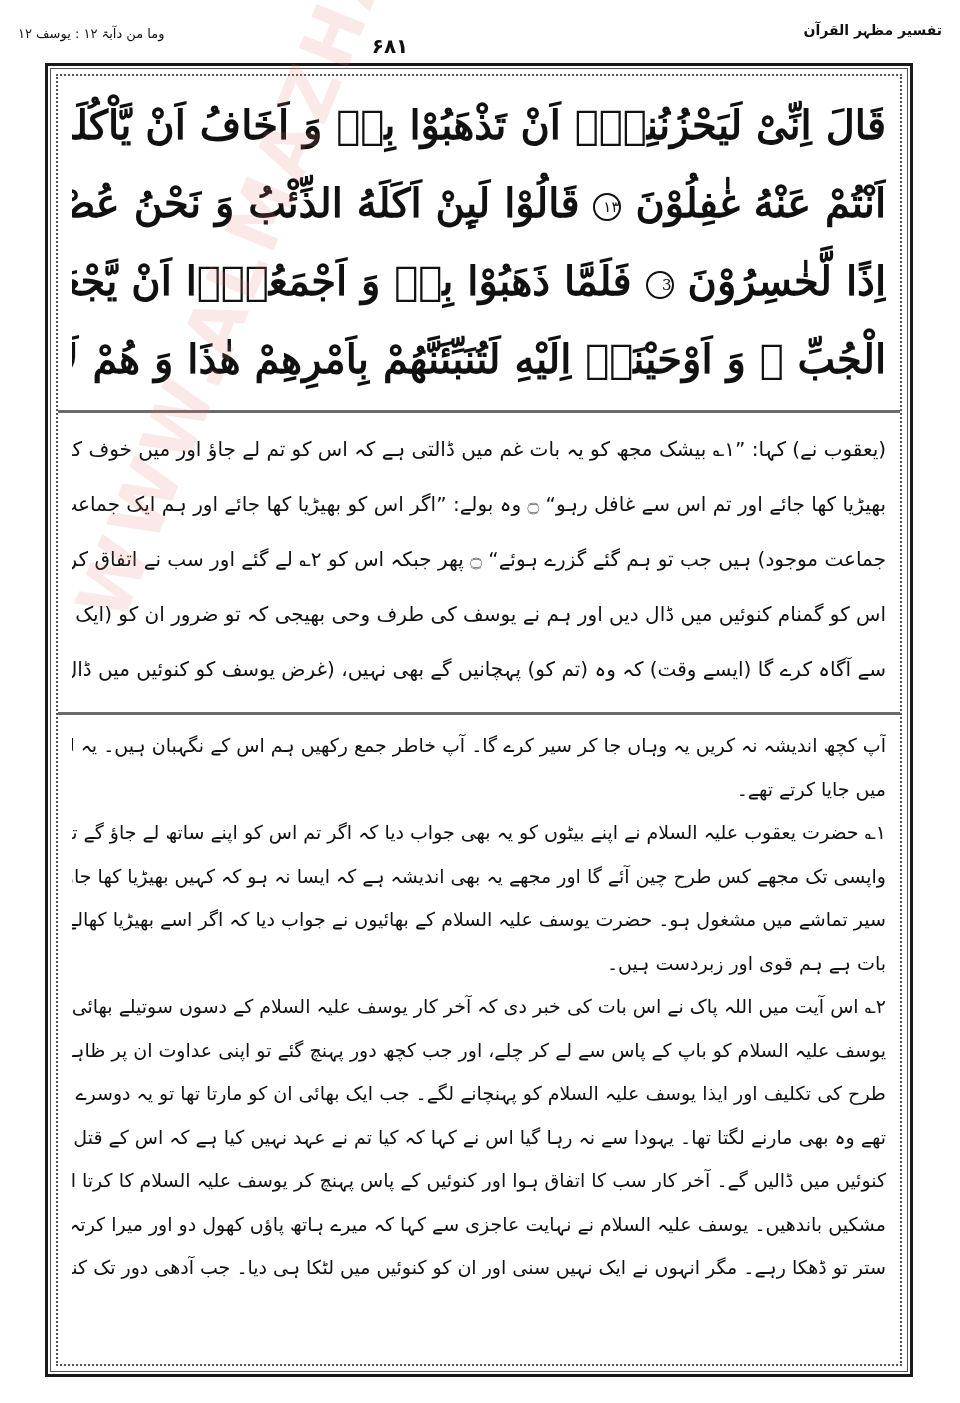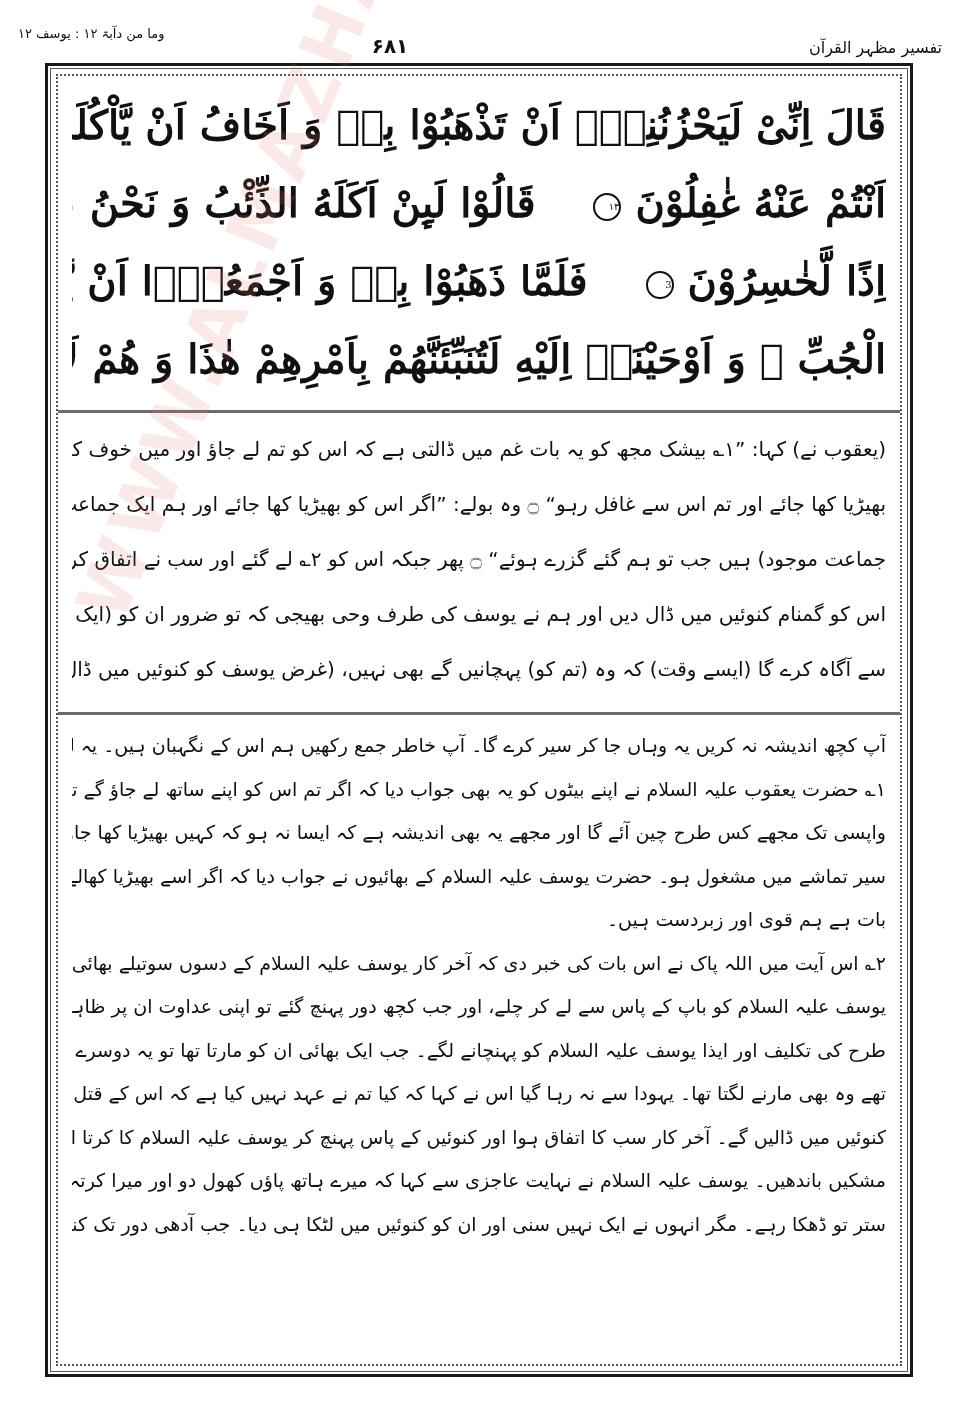--- a/index.html
+++ b/index.html
@@ -18,23 +18,23 @@
   .header {
     position: absolute;
     top: 22px;
     left: 0;
     width: 960px;
     height: 36px;
   }
   .header .hdr-right {
     position: absolute;
     right: 18px;
-    top: 16px;
-    font-size: 16px;
-    font-weight: normal;
+    top: 0;
+    font-size: 14px;
+    font-weight: bold;
     direction: rtl;
   }
   .header .hdr-center {
     position: absolute;
     left: 0;
     width: 780px;
     text-align: center;
     top: 12px;
     font-size: 20px;
     font-weight: bold;
@@ -132,26 +132,25 @@
   }
   .tf-line.short {
     text-align-last: right;
   }
   .ayah-marker {
     display: inline-block;
     width: 24px;
     height: 24px;
     border: 2px solid #111;
     border-radius: 50%;
-    font-size: 10px;
+    font-size: 15px;
     line-height: 24px;
     text-align: center;
     vertical-align: middle;
     font-weight: normal;
-    margin-left: 44px;
   }
   .watermark {
     position: absolute;
     left: 60px;
     top: 600px;
     font-family: "DejaVu Sans", sans-serif;
     font-weight: bold;
     font-size: 72px;
     color: rgba(230, 120, 110, 0.16);
     transform: rotate(-68deg);
@@ -197,20 +196,21 @@
       <div class="ur-line">بھیڑیا کھا جائے اور تم اس سے غافل رہو“ ۝ وہ بولے: ”اگر اس کو بھیڑیا کھا جائے اور ہم ایک جماعت (کی</div>
       <div class="ur-line">جماعت موجود) ہیں جب تو ہم گئے گزرے ہوئے“ ۝ پھر جبکہ اس کو ۲؎ لے گئے اور سب نے اتفاق کر لیا کہ</div>
       <div class="ur-line">اس کو گمنام کنوئیں میں ڈال دیں اور ہم نے یوسف کی طرف وحی بھیجی کہ تو ضرور ان کو (ایک روز) اس بدسلوکی</div>
       <div class="ur-line">سے آگاہ کرے گا (ایسے وقت) کہ وہ (تم کو) پہچانیں گے بھی نہیں، (غرض یوسف کو کنوئیں میں ڈال دیا) ۝</div>
     </div>
 
     <div class="divider div-2"></div>
 
     <div class="section sec-tafsir">
       <div class="tf-line">آپ کچھ اندیشہ نہ کریں یہ وہاں جا کر سیر کرے گا۔ آپ خاطر جمع رکھیں ہم اس کے نگہبان ہیں۔ یہ لوگ بکریاں چرانے جنگل</div>
+      <div class="tf-line short">میں جایا کرتے تھے۔</div>
       <div class="tf-line">۱؎ حضرت یعقوب علیہ السلام نے اپنے بیٹوں کو یہ بھی جواب دیا کہ اگر تم اس کو اپنے ساتھ لے جاؤ گے تو میرا جی گھبرائے گا اور</div>
       <div class="tf-line">واپسی تک مجھے کس طرح چین آئے گا اور مجھے یہ بھی اندیشہ ہے کہ ایسا نہ ہو کہ کہیں بھیڑیا کھا جاوے اور تمہیں خبر بھی نہ ہو۔ تم</div>
       <div class="tf-line">سیر تماشے میں مشغول ہو۔ حضرت یوسف علیہ السلام کے بھائیوں نے جواب دیا کہ اگر اسے بھیڑیا کھالے تو بڑے ہی تعجب کی</div>
       <div class="tf-line short">بات ہے ہم قوی اور زبردست ہیں۔</div>
       <div class="tf-line">۲؎ اس آیت میں اللہ پاک نے اس بات کی خبر دی کہ آخر کار یوسف علیہ السلام کے دسوں سوتیلے بھائی ضد کر کے حضرت</div>
       <div class="tf-line">یوسف علیہ السلام کو باپ کے پاس سے لے کر چلے، اور جب کچھ دور پہنچ گئے تو اپنی عداوت ان پر ظاہر کرنے لگے اور طرح</div>
       <div class="tf-line">طرح کی تکلیف اور ایذا یوسف علیہ السلام کو پہنچانے لگے۔ جب ایک بھائی ان کو مارتا تھا تو یہ دوسرے بھائی سے فریاد کرتے</div>
       <div class="tf-line">تھے وہ بھی مارنے لگتا تھا۔ یہودا سے نہ رہا گیا اس نے کہا کہ کیا تم نے عہد نہیں کیا ہے کہ اس کے قتل کا ہم قصد نہ کریں گے اس کو</div>
       <div class="tf-line">کنوئیں میں ڈالیں گے۔ آخر کار سب کا اتفاق ہوا اور کنوئیں کے پاس پہنچ کر یوسف علیہ السلام کا کرتا ان لوگوں نے اتار لیا اور</div>
       <div class="tf-line">مشکیں باندھیں۔ یوسف علیہ السلام نے نہایت عاجزی سے کہا کہ میرے ہاتھ پاؤں کھول دو اور میرا کرتہ بھی دیدو تا کہ میرا</div>

